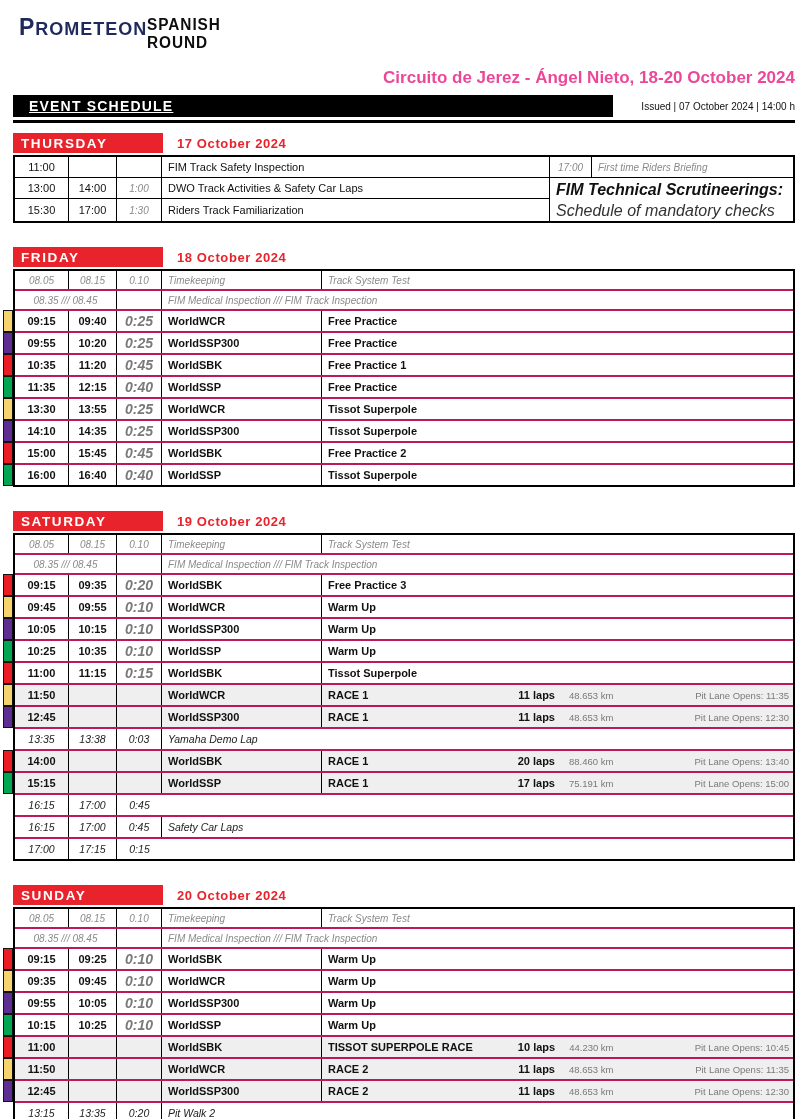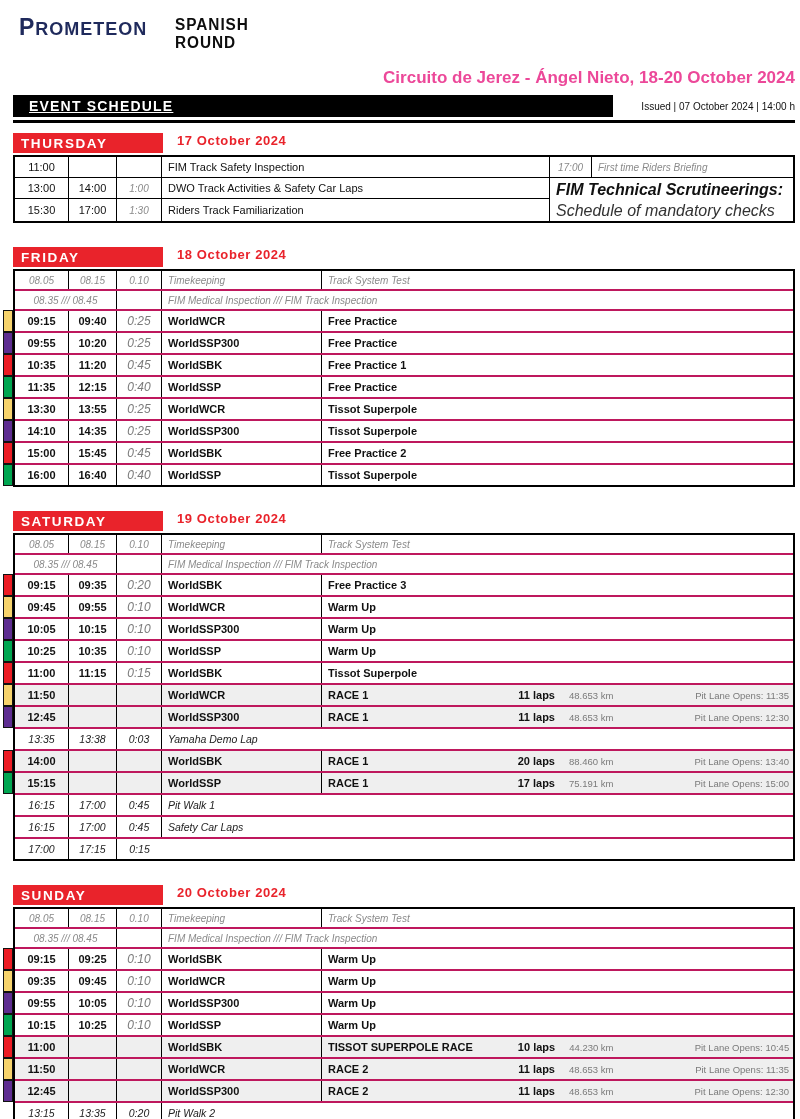--- a/index.html
+++ b/index.html
@@ -7,49 +7,49 @@
   .page{box-sizing:border-box;width:800px;padding:6px 5px 0 13px;}
 
   
   .top{display:flex;justify-content:space-between;align-items:flex-start;padding:2px 4px 0 6px;height:52px;}
   .logo-left{display:flex;flex-direction:column;}
   .sbk-row{display:flex;align-items:center;gap:4px;}
   .sbk-text{font-size:33px;font-weight:900;letter-spacing:-2px;color:#171A1E;transform:scaleY(1.0);line-height:1;}
   .sbk-chev{color:#E9232B;font-size:30px;font-weight:900;line-height:1;margin-top:-4px;}
   .motul-badge{background:#E9232B;color:#fff;font-style:italic;font-weight:900;font-size:19px;letter-spacing:1px;padding:3px 12px;border-radius:7px;line-height:1;}
   .sbk-tagline{font-size:8.5px;font-weight:700;letter-spacing:3.1px;color:#171A1E;margin-top:3px;}
-  .logo-right{display:flex;align-items:flex-start;gap:28px;padding-top:8px;justify-content:center;}
+  .logo-right{display:flex;align-items:flex-start;gap:0;padding-top:8px;justify-content:center;}
   .prometeon{color:#1F2A5C;font-weight:800;font-size:18px;letter-spacing:1px;line-height:1;}
   .prometeon .bigP{font-size:23px;}
   .round{font-weight:900;font-size:16px;line-height:1.1;letter-spacing:1px;color:#0D0D0D;transform:scaleX(.96);transform-origin:left;}
 
   
   .title{font-size:17px;font-weight:800;margin:8px 0 7px 2px;color:#ec4899;text-align:right;}
   .bar-row{display:flex;align-items:center;}
   .bar-black{width:600px;height:22px;background:#000;color:#fff;display:flex;align-items:center;font-weight:800;font-size:14px;letter-spacing:1.2px;padding-left:16px;box-sizing:border-box;text-decoration:underline;}
   .issued{flex:1;text-align:right;font-size:10px;color:#111;}
   .thick-line{border-bottom:3px solid #000;margin-top:3px;}
 
   
   .day-section{margin-top:24px;}
   .day-section.first{margin-top:10px;}
-  .day-head{display:flex;align-items:flex-start;margin-bottom:2px;}
+  .day-head{display:flex;align-items:center;margin-bottom:2px;}
   .day-badge{width:150px;height:20px;background:#E9232B;color:#fff;font-weight:800;font-size:13.5px;letter-spacing:1.6px;display:flex;align-items:center;padding-left:8px;box-sizing:border-box;}
   .day-date{color:#E9232B;font-weight:700;font-size:13px;letter-spacing:.6px;margin-left:14px;}
 
   .day-table{border:2px solid #000;background:#fff;}
   .row{display:flex;border-bottom:2px solid #be185d;height:20px;position:relative;background:#fff;}
   .row:last-child{border-bottom:none;}
   .row.race{background:#EFEFEF;}
   .row.note,.row.medical{height:18px;}
   .c{display:flex;align-items:center;box-sizing:border-box;border-right:1px solid #000;font-size:11px;overflow:hidden;white-space:nowrap;}
   .c:last-child{border-right:none;}
   .c-t1{width:54px;justify-content:center;font-weight:700;}
   .c-t2{width:48px;justify-content:center;font-weight:700;}
-  .c-dur{width:45px;justify-content:center;font-style:italic;color:#7A7A7A;font-size:12px;font-weight:400;}
+  .c-dur{width:45px;justify-content:center;font-style:italic;color:#7A7A7A;font-size:14px;font-weight:700;}
   .c-cls{width:160px;padding-left:6px;font-weight:700;}
   .c-ses{flex:1;padding-left:6px;font-weight:700;}
   .c-times{width:102px;justify-content:center;}
   .c-text{flex:1;padding-left:6px;}
   .row.note .c,.row.medical .c{font-weight:400;font-style:italic;color:#8A8A8A;font-size:10px;}
   .row.activity .c{font-weight:400;font-style:italic;color:#222;font-size:10.5px;}
   .row.activity .c-t1,.row.activity .c-t2{font-weight:400;}
   .ses-flex{display:flex;align-items:center;width:100%;padding-right:4px;}
   .race-name{flex:1;}
   .race-laps{font-weight:700;font-size:11px;margin-right:14px;color:#111;margin-left:45px;}
@@ -323,21 +323,20 @@
                 <div class="race-laps">17 laps</div>
                 <div class="race-km">75.191 km</div>
                 <div class="race-pit">Pit Lane Opens: 15:00</div>
               </div>
             </div>
           </div>
           <div class="row activity">
             <div class="c c-t1">16:15</div>
             <div class="c c-t2">17:00</div>
             <div class="c c-dur">0:45</div>
-            <div class="c c-text">Pit Walk 1</div>
           </div>
           <div class="row activity">
             <div class="c c-t1">16:15</div>
             <div class="c c-t2">17:00</div>
             <div class="c c-dur">0:45</div>
             <div class="c c-text">Safety Car Laps</div>
           </div>
           <div class="row activity">
             <div class="c c-t1">17:00</div>
             <div class="c c-t2">17:15</div>

